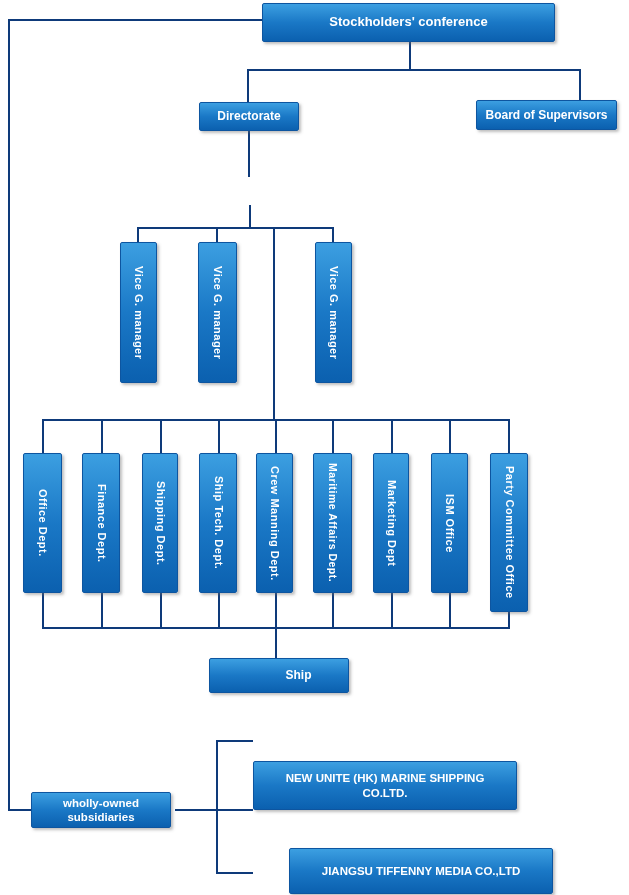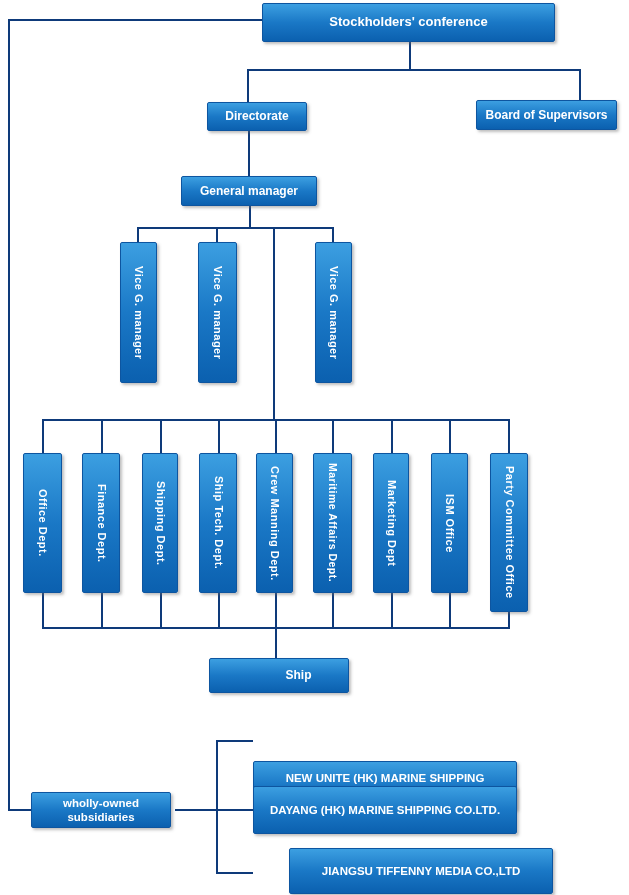--- a/index.html
+++ b/index.html
@@ -75,38 +75,36 @@
   <div class="line" style="left:449px;top:592px;width:2px;height:36px;"></div>
   <div class="line" style="left:508px;top:611px;width:2px;height:17px;"></div>
   <div class="line" style="left:42px;top:627px;width:468px;height:2px;"></div>
   <div class="line" style="left:275px;top:627px;width:2px;height:32px;"></div>
   <div class="line" style="left:175px;top:809px;width:78px;height:2px;"></div>
   <div class="line" style="left:216px;top:740px;width:2px;height:134px;"></div>
   <div class="line" style="left:216px;top:740px;width:37px;height:2px;"></div>
   <div class="line" style="left:216px;top:872px;width:37px;height:2px;"></div>
 
   <div class="node big" style="left:262px;top:3px;width:293px;height:39px;">Stockholders' conference</div>
-  <div class="node" style="left:199px;top:102px;width:100px;height:29px;margin-left:8px;">Directorate</div>
+  <div class="node" style="left:199px;top:102px;width:100px;height:29px;">Directorate</div>
   <div class="node" style="left:476px;top:100px;width:141px;height:30px;">Board of Supervisors</div>
-  <div class="node" style="left:181px;top:176px;width:136px;height:30px;">General manager</div>
 
   <div class="node vnode" style="left:120px;top:242px;width:37px;height:141px;">Vice G. manager</div>
   <div class="node vnode" style="left:198px;top:242px;width:39px;height:141px;">Vice G. manager</div>
   <div class="node vnode" style="left:315px;top:242px;width:37px;height:141px;">Vice G. manager</div>
 
   <div class="node vnode" style="left:23px;top:453px;width:39px;height:140px;">Office Dept.</div>
   <div class="node vnode" style="left:82px;top:453px;width:38px;height:140px;">Finance Dept.</div>
   <div class="node vnode" style="left:142px;top:453px;width:36px;height:140px;">Shipping Dept.</div>
   <div class="node vnode" style="left:199px;top:453px;width:38px;height:140px;">Ship Tech. Dept.</div>
   <div class="node vnode" style="left:256px;top:453px;width:37px;height:140px;">Crew Manning Dept.</div>
   <div class="node vnode" style="left:313px;top:453px;width:39px;height:140px;font-size:10.5px;">Maritime Affairs Dept.</div>
   <div class="node vnode" style="left:373px;top:453px;width:36px;height:140px;">Marketing Dept</div>
   <div class="node vnode" style="left:431px;top:453px;width:37px;height:140px;">ISM Office</div>
   <div class="node vnode" style="left:490px;top:453px;width:38px;height:159px;">Party Committee Office</div>
 
   <div class="node" style="left:209px;top:658px;width:140px;height:35px;padding-left:39px;">Ship</div>
   <div class="node" style="left:31px;top:792px;width:140px;height:36px;font-size:11.5px;">wholly-owned subsidiaries</div>
 
   <div class="node sub" style="left:253px;top:721px;width:264px;height:49px;margin-top:40px;">NEW UNITE (HK) MARINE SHIPPING CO.LTD.</div>
-  <div class="node sub" style="left:253px;top:786px;width:264px;height:48px;">DAYANG (HK) MARINE SHIPPING CO.LTD.</div>
   <div class="node sub" style="left:253px;top:848px;width:264px;height:46px;margin-left:36px;">JIANGSU TIFFENNY MEDIA CO.,LTD</div>
 
 </div>
 
 </body></html>

